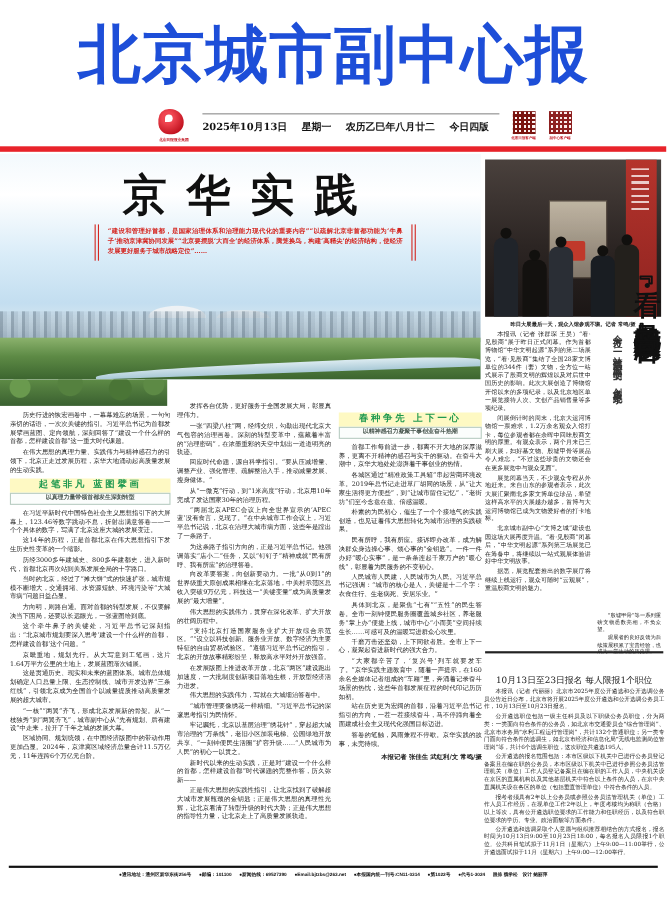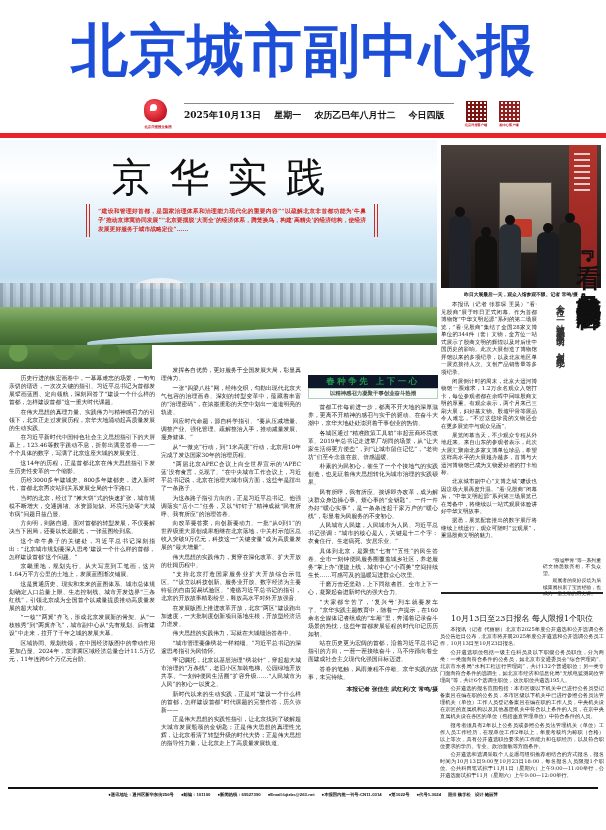--- a/index.html
+++ b/index.html
@@ -39,40 +39,40 @@
   .skyline{position:absolute;left:0;bottom:34px;width:100%;height:28px;opacity:.9;
     background-image:repeating-linear-gradient(90deg,rgba(96,116,132,.55) 0 3px,rgba(142,162,178,.4) 3px 6px,rgba(173,192,206,.28) 6px 10px),
       linear-gradient(180deg,rgba(170,190,204,0) 0,#9db2c1 85%);}
   .landmark{position:absolute;left:31%;bottom:56px;width:52px;height:11px;background:#eef2f5;
     border-radius:50% 50% 0 0/90% 90% 0 0;box-shadow:60px 2px 0 -2px #dfe7ec;}
   .greenband{position:absolute;left:0;bottom:0;width:100%;height:38px;
     background:linear-gradient(180deg,#8bb26d 0%,#5d8a45 45%,#3c652f 100%);}
   .river{position:absolute;left:20%;bottom:6px;width:80%;height:10px;transform:rotate(-2deg);
     background:linear-gradient(180deg,#dcebf1,#a9c9d6);border-radius:100% 30% 0 0/100% 60% 0 0;}
   .feature-headline{position:absolute;left:0;top:10px;width:100%;margin:0;text-align:center;
-    font-size:40px;font-weight:400;color:#101010;letter-spacing:18px;text-indent:18px;
+    font-size:40px;font-weight:700;color:#101010;letter-spacing:18px;text-indent:18px;
     text-shadow:0 0 6px rgba(255,255,255,.9);}
   .quote{position:absolute;left:86px;top:64px;width:268px;padding:3px 8px;
     border-left:4px double #d42620;border-right:4px double #d42620;
     font-size:5.8px;font-weight:bold;color:#d42620;line-height:1.55;text-align:justify;}
   .trees{position:absolute;left:0;top:345px;width:152px;height:24px;
     background-image:radial-gradient(circle at 12% 30%,#6a9a4e 0 9px,transparent 10px),
       radial-gradient(circle at 42% 15%,#55813f 0 11px,transparent 12px),
       radial-gradient(circle at 72% 35%,#4a7536 0 10px,transparent 11px),
       radial-gradient(circle at 92% 20%,#5d8a45 0 9px,transparent 10px),
       linear-gradient(180deg,#5d8a45,#3a6030);}
 
   
   .col{position:absolute;font-size:5.8px;line-height:8px;text-align:justify;color:#222;}
   .para{margin:0 0 1.5px 0;text-indent:2em;}
   .col1{left:9px;top:374px;width:146px;height:402px;}
   .col2{left:161px;top:366px;width:140px;height:410px;}
   .col3{left:308px;top:372px;width:130px;height:404px;}
   .subhead-box{margin:3px 0 4px 0;text-indent:0;}
-  .subhead-title{background:#0f172a;color:#1f9950;font-weight:900;text-align:center;
+  .subhead-title{background:#fef9c3;color:#1f9950;font-weight:900;text-align:center;
     font-size:8.5px;line-height:13px;letter-spacing:2.5px;}
   .subhead-sub{border:1px solid #b9cdc2;background:#fbfdfc;color:#44524a;text-align:center;
     font-size:5.4px;line-height:9px;font-weight:bold;}
   .byline{margin-top:4px;text-align:right;font-weight:bold;font-size:5.8px;}
 
   
   .museum-photo{position:absolute;left:441px;top:145px;width:160px;height:143px;overflow:hidden;
     background:linear-gradient(180deg,#4a413d 0%,#2c2523 55%,#1b1615 100%);}
   .mp-red{position:absolute;right:4px;top:0;width:28px;height:100%;
     background:linear-gradient(180deg,#b5342c,#8e2320);}
@@ -146,20 +146,24 @@
     <h1 class="feature-headline">京华实践</h1>
     <div class="quote">“建设和管理好首都，是国家治理体系和治理能力现代化的重要内容”“以疏解北京非首都功能为‘牛鼻子’推动京津冀协同发展”“北京要摆脱‘大而全’的经济体系，腾笼换鸟，构建‘高精尖’的经济结构，使经济发展更好服务于城市战略定位”……</div>
   </section>
   <div class="trees"></div>
 
   <div class="col col1">
     <div>
         <p class="para">历史行进的恢宏画卷中，一幕幕难忘的场景，一句句亲切的话语，一次次关键的指引。习近平总书记为首都发展擘画蓝图、定向领航，深刻回答了“建设一个什么样的首都，怎样建设首都”这一重大时代课题。</p>
         <p class="para">在伟大思想的真理力量、实践伟力与精神感召力的引领下，北京正走过发展历程，京华大地涌动起高质量发展的生动实践。</p>
       </div>
+    <div class="subhead-box">
+      <div class="subhead-title">起笔非凡 蓝图擘画</div>
+      <div class="subhead-sub">以真理力量带领首都发生深刻转型</div>
+    </div>
     <div>
         <p class="para">在习近平新时代中国特色社会主义思想指引下的大屏幕上，123.46等数字跳动不息，折射出满意答卷——一个个具体的数字，写满了北京这座大城的发展变迁。</p>
         <p class="para">这14年的历程，正是首都北京在伟大思想指引下发生历史性变革的一个缩影。</p>
         <p class="para">历经3000多年建城史、800多年建都史，进入新时代，首都北京再次站到关系发展全局的十字路口。</p>
         <p class="para">当时的北京，经过了“摊大饼”式的快速扩张，城市规模不断增大，交通拥堵、水资源短缺、环境污染等“大城市病”问题日益凸显。</p>
         <p class="para">方向明，则路自通。面对首都的转型发展，不仅要解决当下困局，还要以长远眼光，一张蓝图绘到底。</p>
         <p class="para">这个牵牛鼻子的关键处，习近平总书记深刻指出：“北京城市规划要深入思考‘建设一个什么样的首都，怎样建设首都’这个问题。”</p>
         <p class="para">京畿重地，规划先行。从大写意到工笔画，这片1.64万平方公里的土地上，发展蓝图渐次铺展。</p>
         <p class="para">这是贯通历史、现实和未来的蓝图体系。城市总体规划确定人口总量上限、生态控制线、城市开发边界“三条红线”，引领北京成为全国首个以减量提质推动高质量发展的超大城市。</p>
         <p class="para">“一核”“两翼”齐飞，形成北京发展新的骨架。从“一枝独秀”到“两翼齐飞”，城市副中心从“先有规划、后有建设”中走来，拉开了千年之城的发展大幕。</p>

